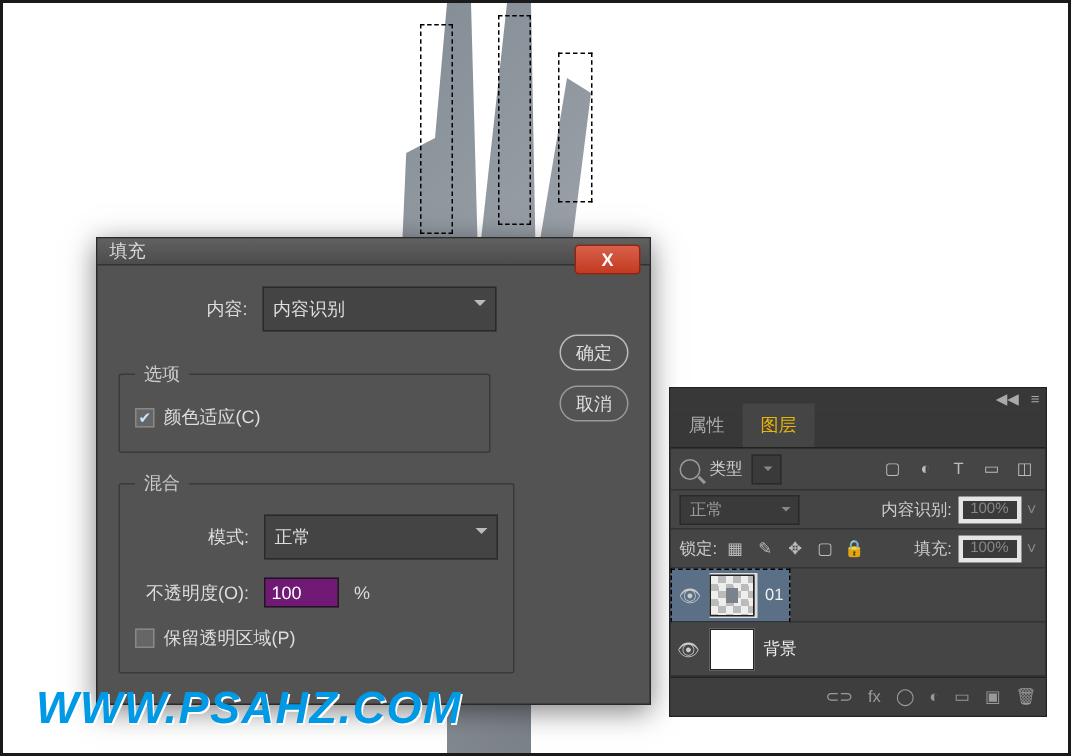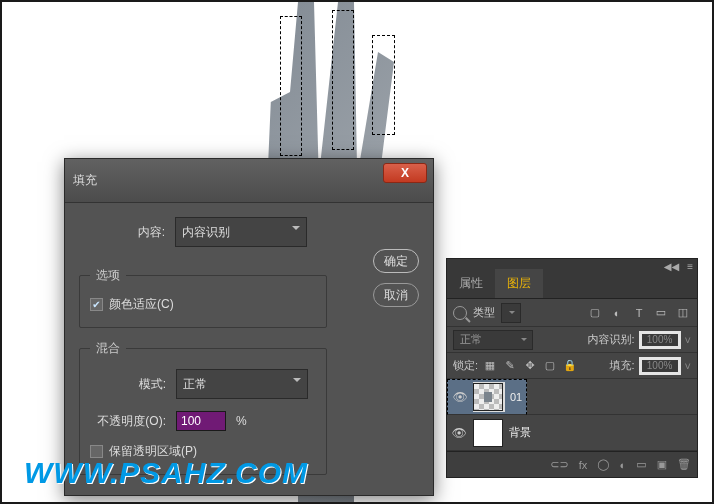--- a/index.html
+++ b/index.html
@@ -7,27 +7,27 @@
 .canvas{position:absolute;inset:0;background:#fff}
 .hand{position:absolute;left:240px;top:0;width:160px;height:500px;background:linear-gradient(135deg,#6b7580,#8a929a,#5c646c);clip-path:polygon(35% 100%,35% 50%,15% 42%,18% 20%,30% 18%,35% 0%,45% 0%,48% 35%,60% 0%,70% 0%,72% 35%,85% 10%,95% 12%,82% 45%,70% 50%,70% 100%);opacity:.85}
 .sel{position:absolute;border:1px dashed #000}
 .s1{left:278px;top:14px;width:22px;height:140px}
 .s2{left:330px;top:8px;width:22px;height:140px}
 .s3{left:370px;top:33px;width:23px;height:100px}
 .s4{left:272px;top:398px;width:90px;height:60px}
 .s5{left:388px;top:408px;width:40px;height:22px}
 .s6{left:130px;top:418px;width:22px;height:16px}
 .dialog{position:absolute;left:62px;top:156px;width:370px;background:#535353;border:1px solid #2a2a2a;box-shadow:0 4px 18px rgba(0,0,0,.5);color:#ddd;font-size:12px}
-.titlebar{height:44px;background:linear-gradient(#616161,#4c4c4c);border-bottom:1px solid #333;display:flex;align-items:center;padding:0 8px;position:relative}
+.titlebar{height:18px;background:linear-gradient(#616161,#4c4c4c);border-bottom:1px solid #333;display:flex;align-items:center;padding:0 8px;position:relative}
 .titlebar span{font-size:12px}
 .closebtn{position:absolute;right:6px;top:4px;width:44px;height:20px;background:linear-gradient(#d9604a,#c33a21);border:1px solid #8b2815;border-radius:3px;color:#fff;display:flex;align-items:center;justify-content:center;font-size:11px;font-weight:bold}
 .dbody{padding:14px 14px 20px;position:relative}
 .row{display:flex;align-items:center;margin-bottom:12px}
 .lbl{width:96px;text-align:right;padding-right:10px}
-.select{width:132px;height:22px;background:#444;border:1px solid #2a2a2a;display:flex;align-items:center;padding:14px 6px;position:relative}
+.select{width:156px;height:22px;background:#444;border:1px solid #2a2a2a;display:flex;align-items:center;padding:14px 6px;position:relative}
 .select::after{content:"";position:absolute;right:6px;top:8px;border:4px solid transparent;border-top-color:#bbb}
 .pill{position:absolute;width:46px;height:24px;border:1px solid #999;border-radius:12px;background:transparent;color:#ddd;display:flex;align-items:center;justify-content:center;font-size:12px}
 .pill.ok{right:14px;top:46px;border-color:#bbb}
 .pill.cancel{right:14px;top:80px}
 fieldset{border:1px solid #3a3a3a;border-radius:2px;padding:12px 10px 14px;margin-top:20px}
 legend{padding:0 6px;font-size:12px;color:#ccc}
 .chk{display:flex;align-items:center;gap:6px}
 .chkbox{width:13px;height:13px;background:#666;border:1px solid #888;display:flex;align-items:center;justify-content:center;color:#c9e6ff;font-size:10px}
 .numinput{width:50px;height:20px;background:#701a75;border:1px solid #1a1a1a;color:#fff;padding:0 4px;display:flex;align-items:center}
 .layers{position:absolute;right:14px;top:256px;width:252px;background:#454545;border:1px solid #222;color:#ccc;font-size:11px}

